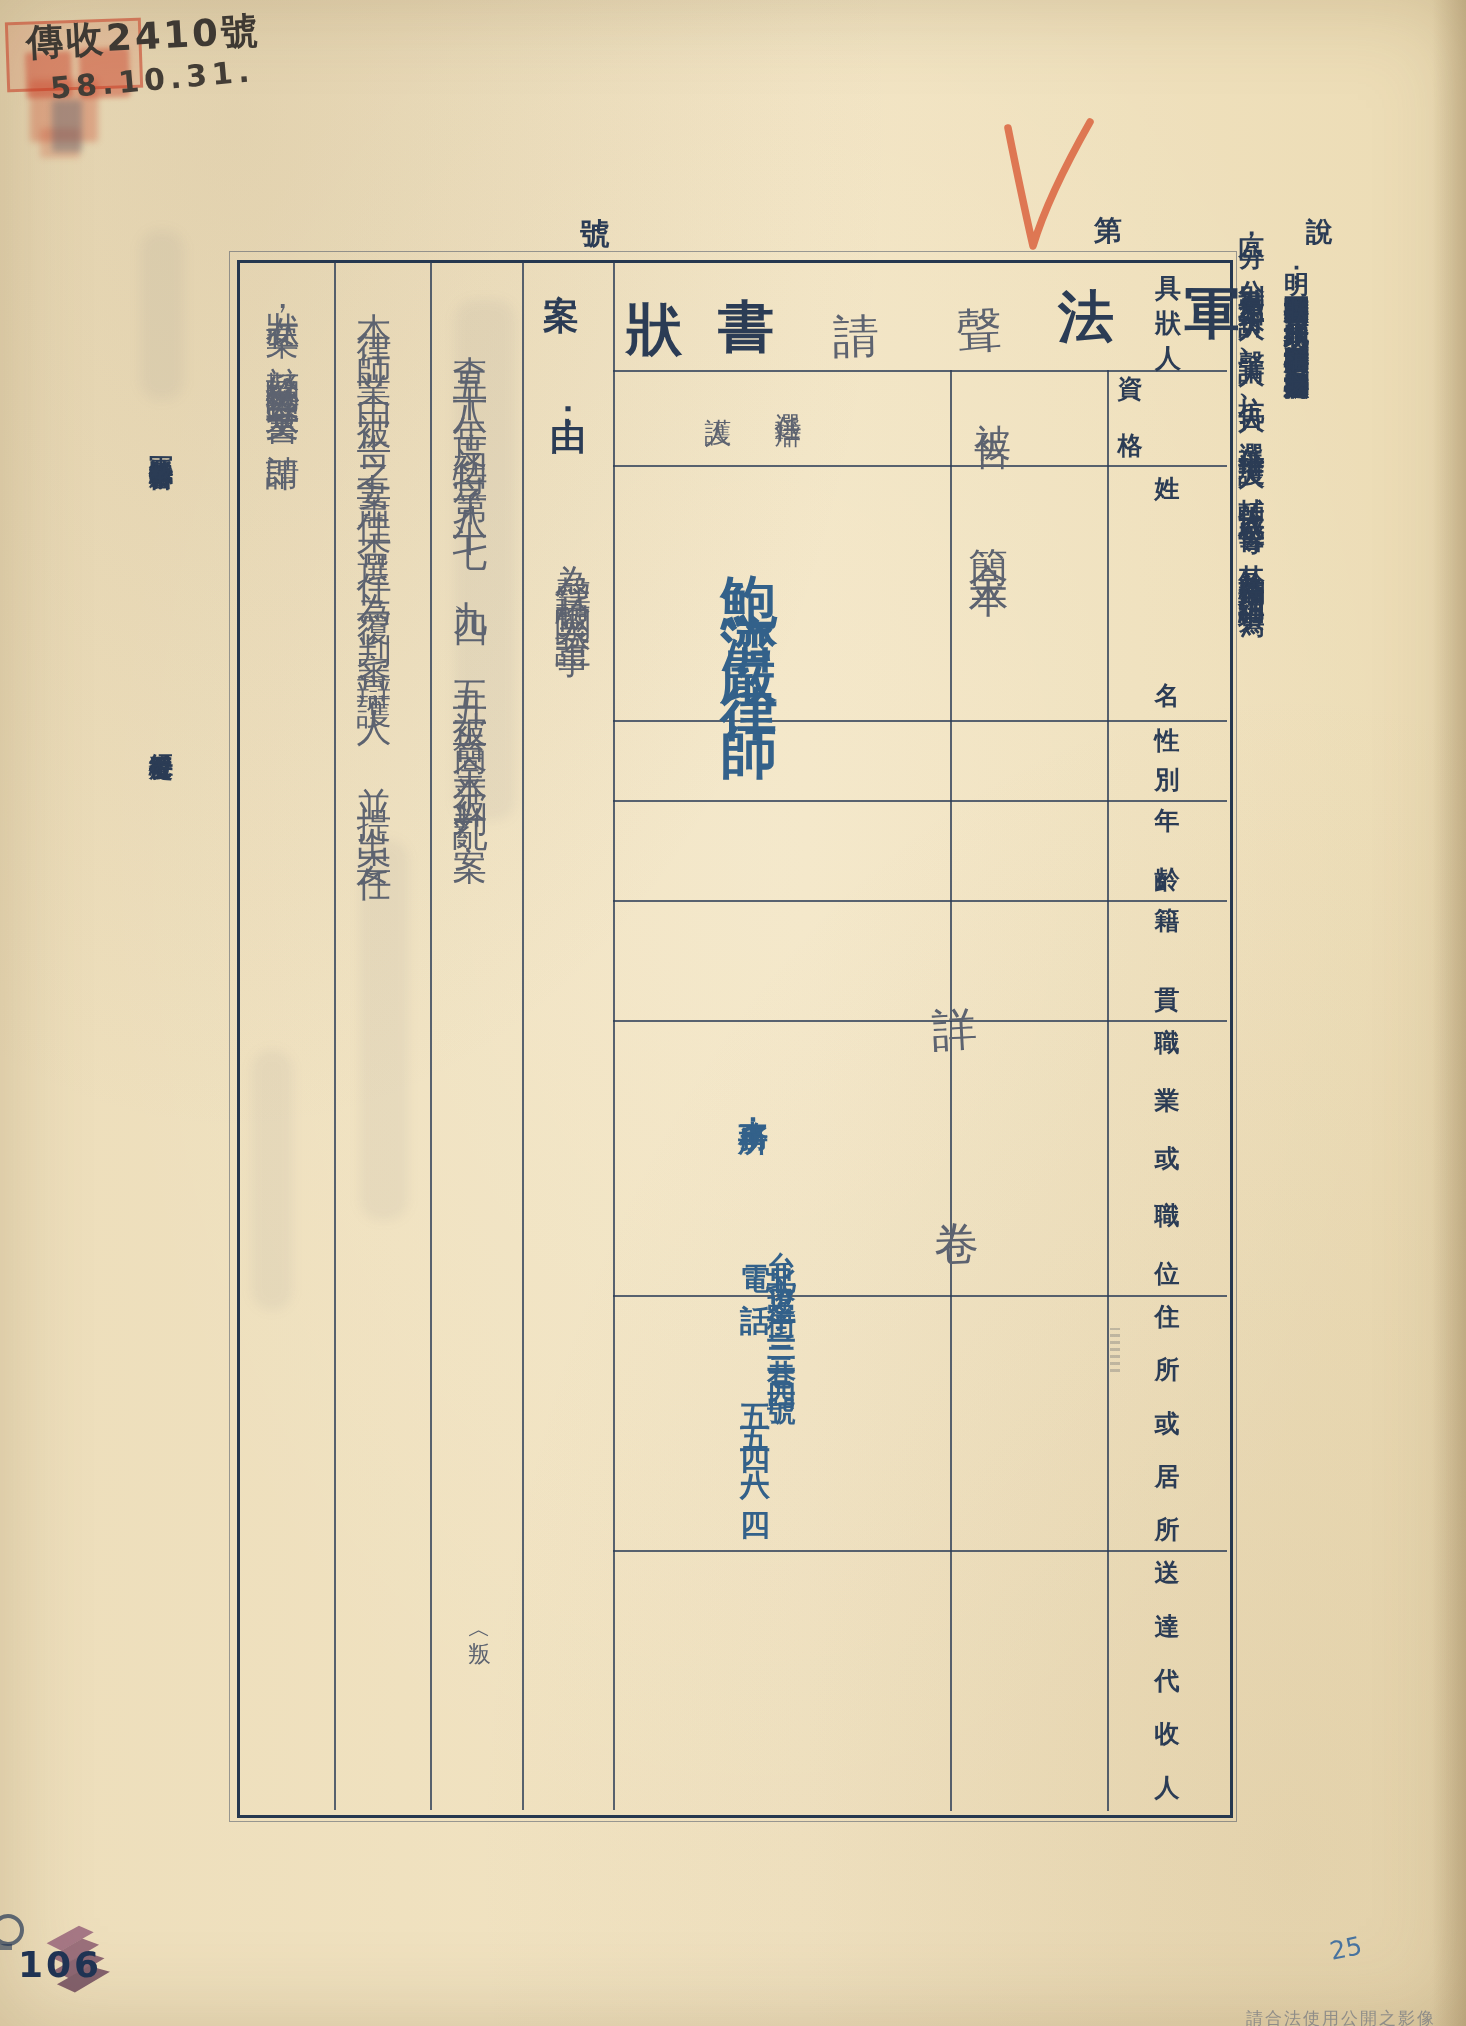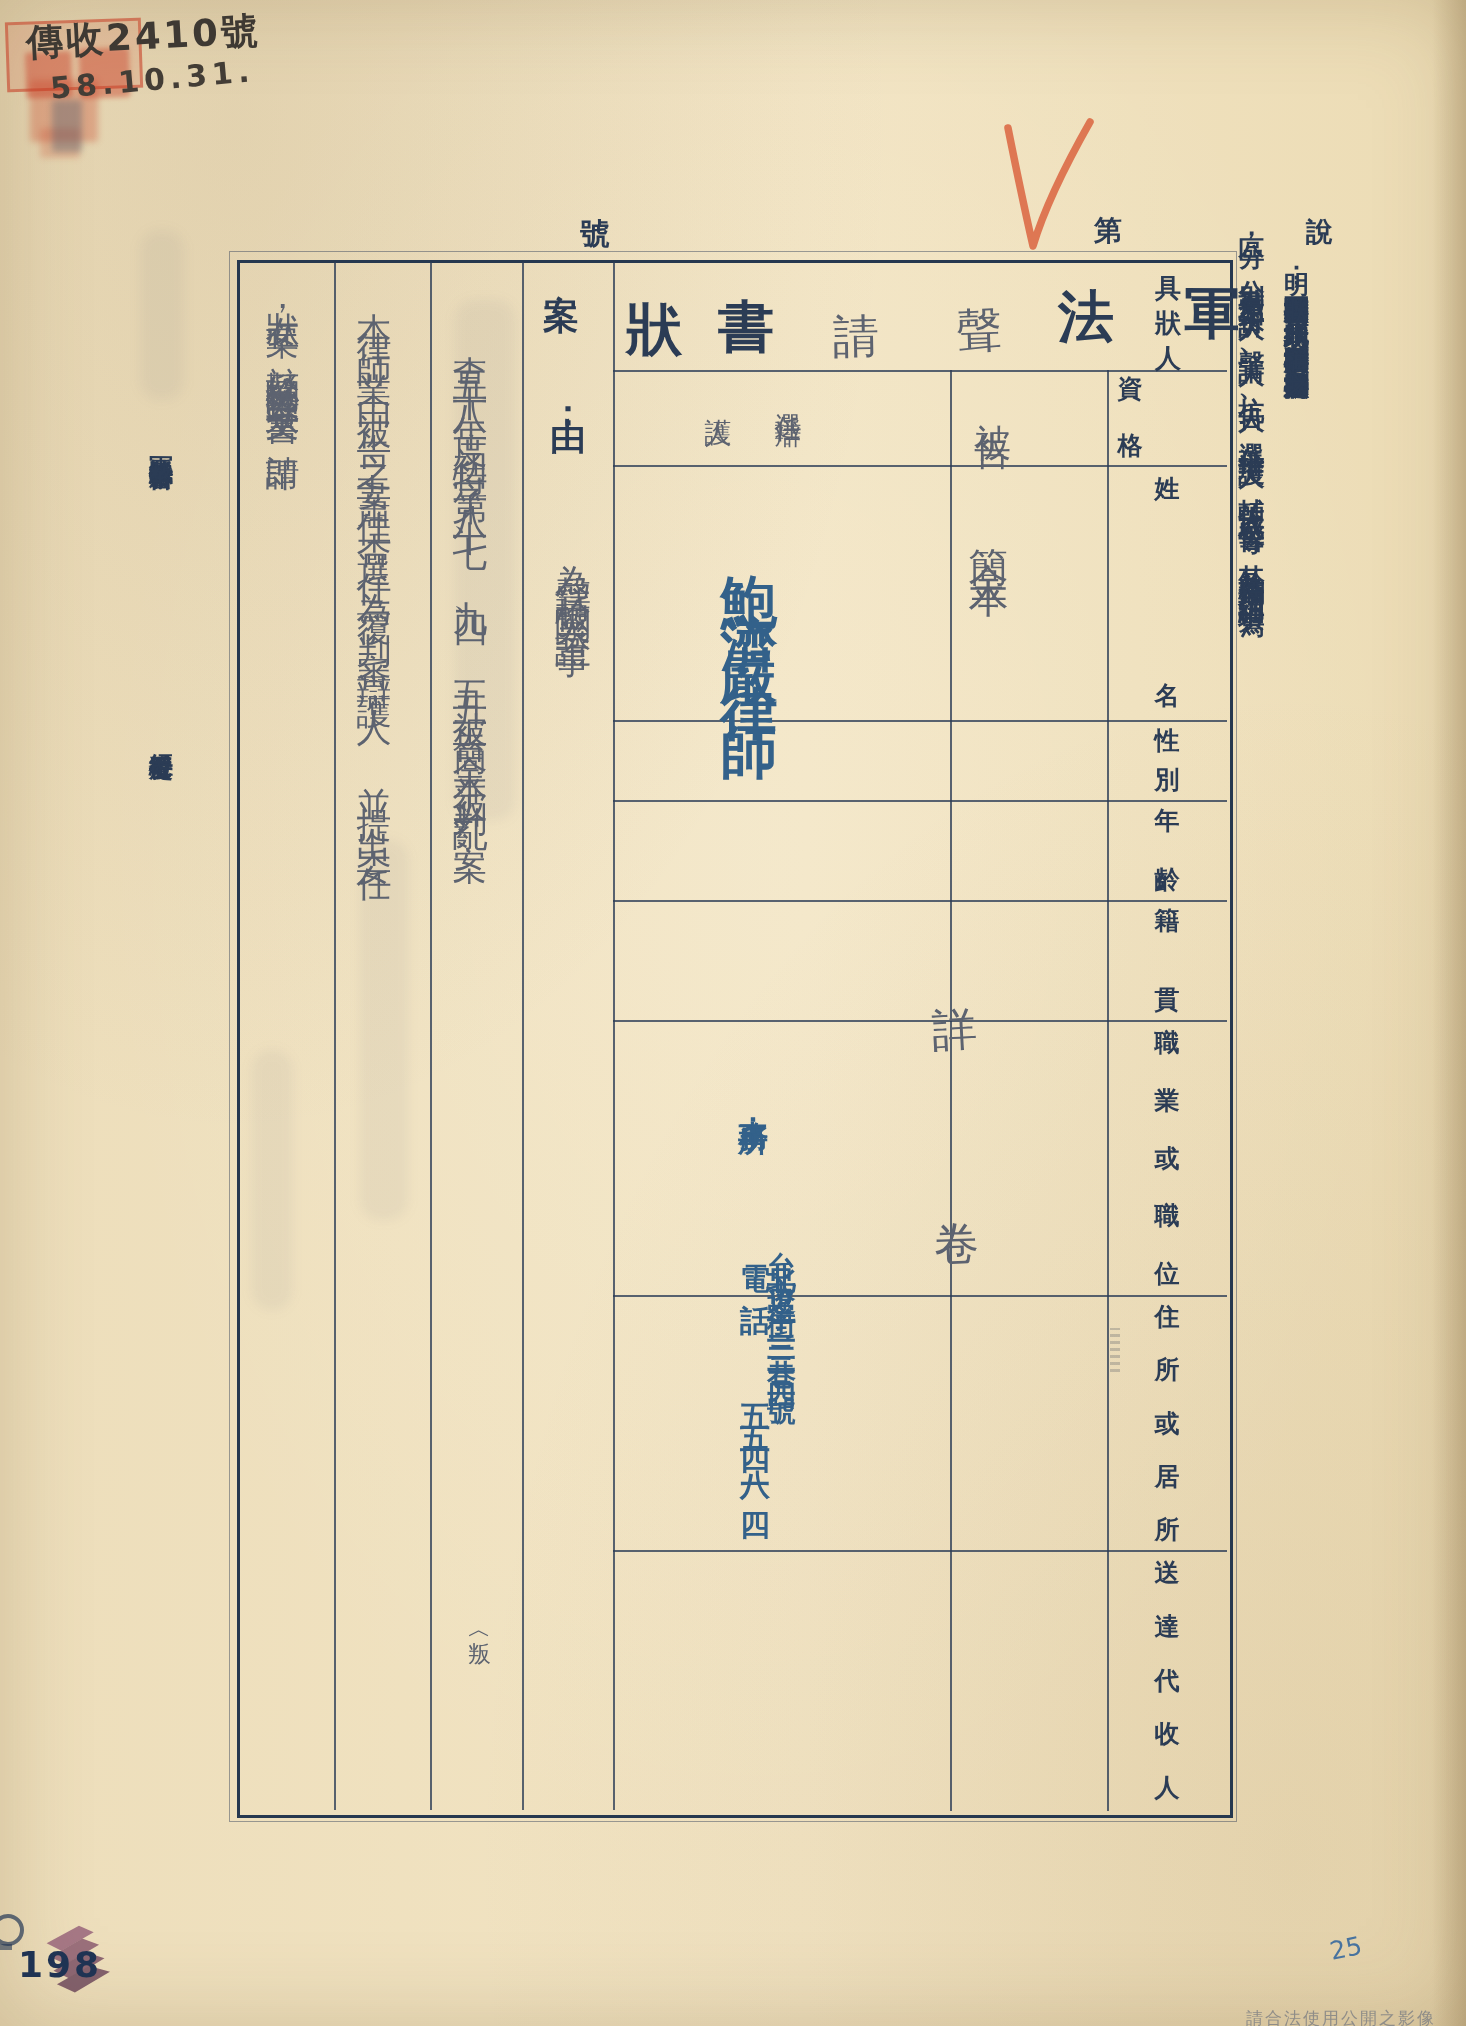--- a/index.html
+++ b/index.html
@@ -260,20 +260,20 @@
   <div class="abs vtext printed" id="issuer-note">經手發行處</div>
 
   <svg class="abs" id="book-icon" width="80" height="78" viewBox="0 0 80 78">
     <g opacity="0.85">
       <path d="M10,24 L44,10 L58,18 L24,33 Z" fill="#8d5573"></path>
       <path d="M12,38 L46,23 L62,31 L27,47 Z" fill="#7e4a66"></path>
       <path d="M14,52 L48,37 L66,45 L30,62 Z" fill="#6d3f5a"></path>
       <path d="M16,66 L50,51 L70,59 L33,76 Z" fill="#5f3750"></path>
     </g>
   </svg>
-  <div class="abs" id="archive-number">198</div>
+  <div class="abs" id="archive-number">106</div>
   <div class="abs" id="edge-mark1"></div>
   <div class="abs" id="edge-mark2"></div>
   <div class="abs" id="faint-mark"></div>
   <div class="abs" id="margin-mark">25</div>
   <div class="abs" id="usage-notice">請合法使用公開之影像</div>
 
 </div>
 
 </body></html>

